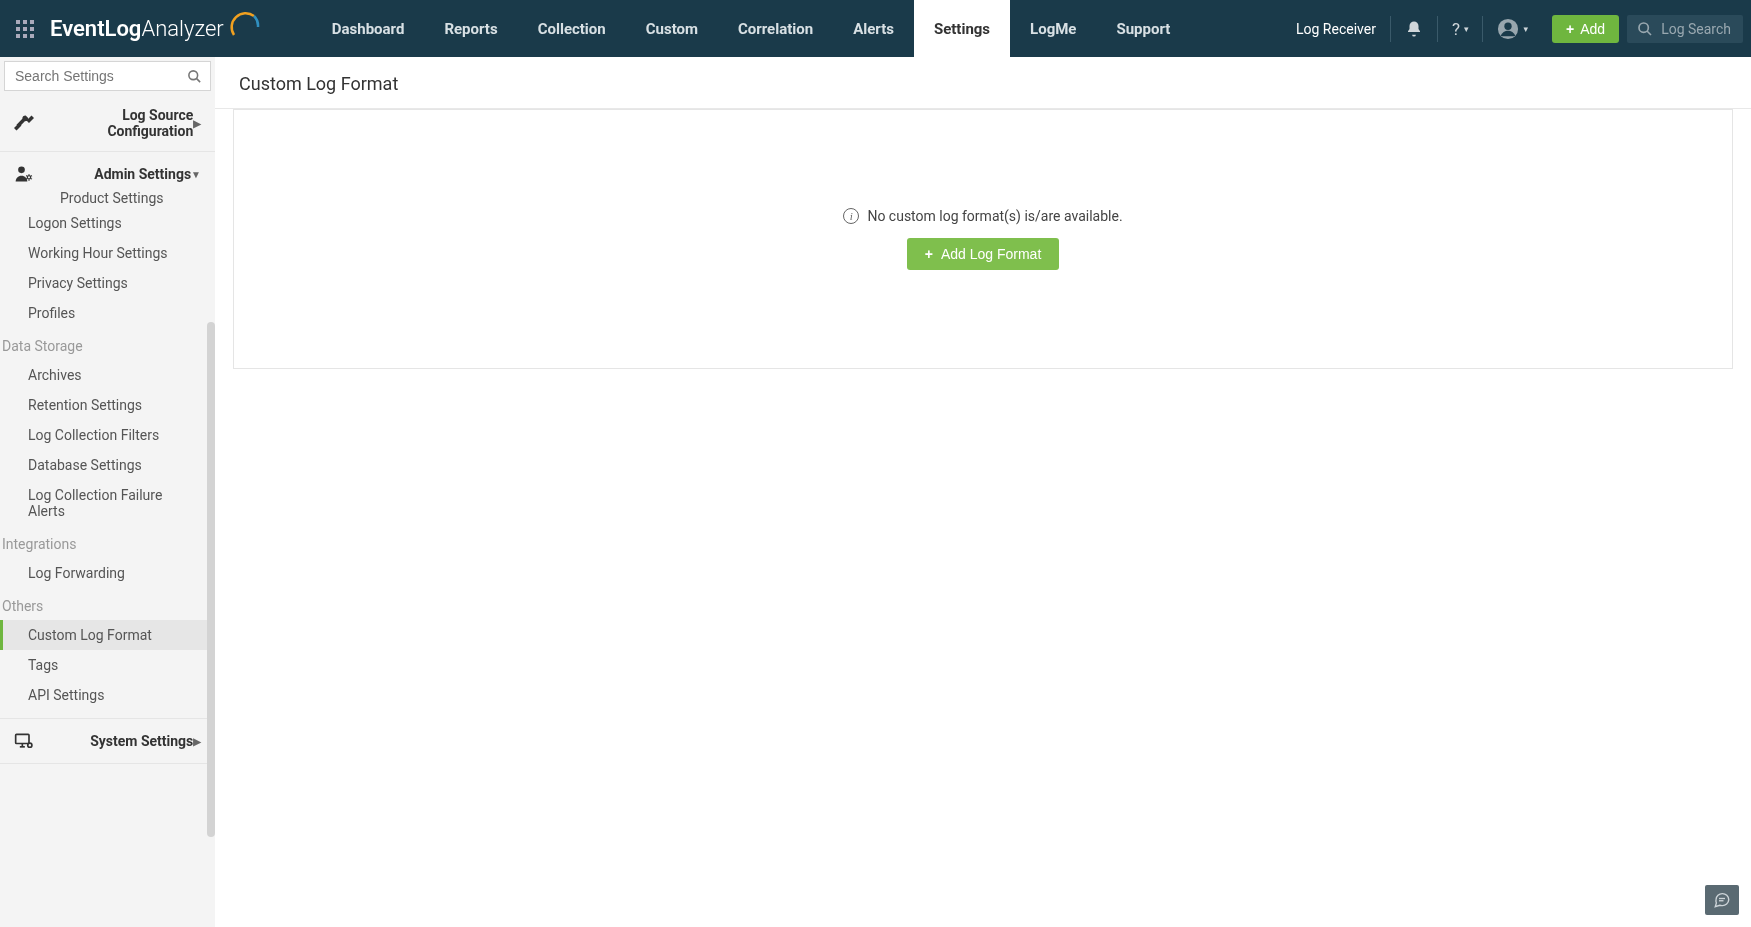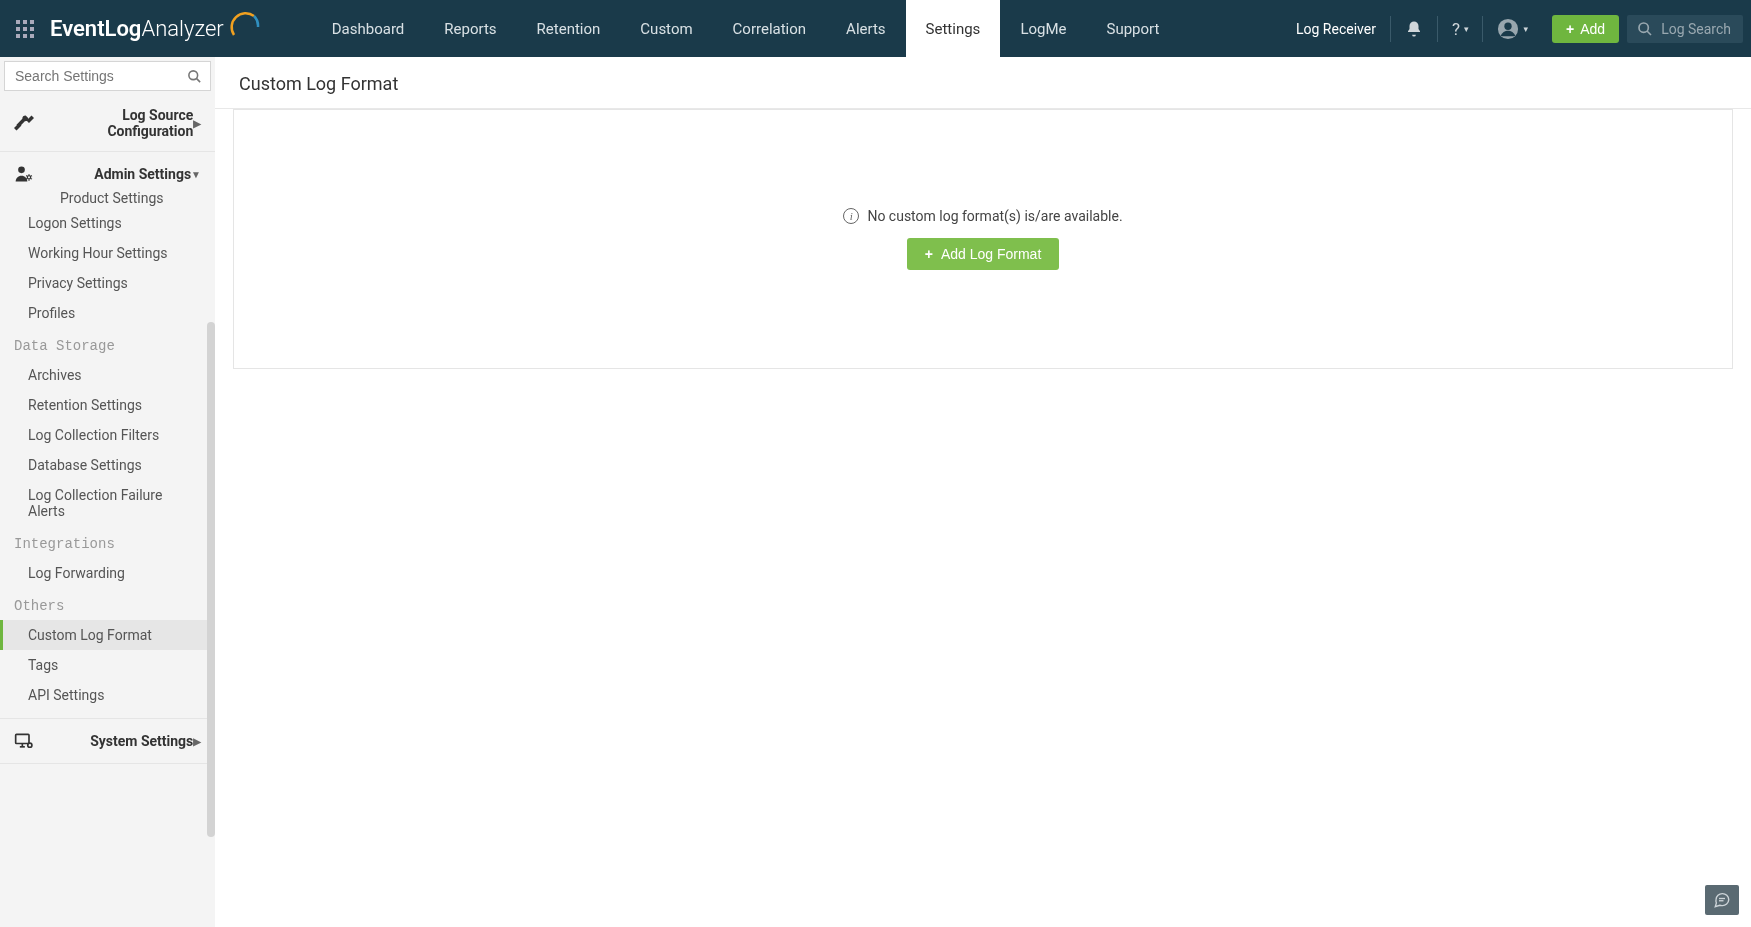--- a/index.html
+++ b/index.html
@@ -6,21 +6,21 @@
 body { font-family: -apple-system, BlinkMacSystemFont, "Segoe UI", Roboto, Arial, sans-serif; font-size: 14px; color: #333; background: #fff; overflow: hidden; }
 
 
 .header { background: #1a3a4a; color: #fff; height: 57px; display: flex; align-items: stretch; }
 .apps-grid { width: 50px; display: flex; align-items: center; justify-content: center; cursor: pointer; }
 .apps-grid svg { fill: #aab; }
 .logo { display: flex; align-items: center; padding: 0 10px 0 0; font-size: 22px; font-weight: 300; letter-spacing: 0; }
 .logo .bold { font-weight: 600; }
 .logo-icon { margin-left: 4px; }
 .nav { display: flex; align-items: stretch; margin-left: 40px; }
-.nav-item { display: flex; align-items: center; padding: 0 20px; color: #d8e0e4; cursor: pointer; font-size: 15px; }
+.nav-item { display: flex; align-items: center; padding: 0 20px; color: #d8e0e4; cursor: pointer; font-size: 15px; font-weight: bold; }
 .nav-item.active { background: #fff; color: #333; }
 .header-right { margin-left: auto; display: flex; align-items: center; gap: 0; padding-right: 8px; }
 .hr-link { padding: 0 14px; color: #fff; cursor: pointer; font-size: 14px; border-right: 1px solid #3a5a6a; height: 26px; display: flex; align-items: center; }
 .hr-icon { padding: 0 14px; color: #cfd6da; cursor: pointer; border-right: 1px solid #3a5a6a; height: 26px; display: flex; align-items: center; }
 .hr-icon:last-child, .hr-link:last-child { border-right: none; }
 .add-btn { background: #6fb63f; color: #fff; border: none; padding: 6px 14px; border-radius: 3px; cursor: pointer; font-size: 14px; margin-left: 10px; display: inline-flex; align-items: center; gap: 6px; }
 .log-search { display: flex; align-items: center; background: #2a4a5a; padding: 6px 12px 6px 10px; margin-left: 8px; border-radius: 2px; color: #99a8b0; cursor: text; }
 .log-search svg { margin-right: 8px; }
 
 
@@ -30,21 +30,21 @@
 .search-settings input { border: none; outline: none; width: 100%; font-size: 14px; background: transparent; }
 .search-settings .search-icon-wrap { position: absolute; right: 8px; top: 7px; color: #888; }
 .sb-scrollbar { position: absolute; right: 0; top: 170px; width: 8px; height: 515px; background: #d3d3d3; border-radius: 4px; }
 
 .sb-section { border-bottom: 1px solid #e5e5e5; }
 .sb-header { display: flex; align-items: center; padding: 12px 14px; cursor: pointer; font-weight: 700; color: #333; text-align: right; }
 .sb-header .icon { width: 24px; display: flex; align-items: center; }
 .sb-header .label { flex: 1; }
 .sb-header .arrow { color: #666; font-size: 10px; }
 .sb-items { padding-bottom: 8px; }
-.sb-group-label { padding: 10px 14px 6px; color: #999; font-size: 14px; font-family: Liberation Mono, monospace; }
+.sb-group-label { padding: 10px 2px 6px; color: #999; font-size: 14px; }
 .sb-item { padding: 7px 14px 7px 28px; color: #555; cursor: pointer; font-size: 14px; }
 .sb-item.truncate-top { margin-top: -6px; overflow: hidden; height: 18px; padding-top: 0; margin-left: 32px; }
 .sb-item.active { background: #e6e6e6; border-left: 3px solid #6fb63f; padding-left: 25px; }
 
 
 .main { flex: 1; background: #fff; padding: 0; overflow: auto; }
 .page-title { padding: 16px 24px 14px; font-size: 18px; color: #333; font-weight: 400; border-bottom: 1px solid #e8e8e8; }
 .page-bar { display: flex; justify-content: flex-end; padding: 12px 18px; }
 .page-link { color: #2a8dd4; display: flex; align-items: center; gap: 6px; cursor: pointer; font-size: 14px; }
 .page-link svg { stroke: #666; }
@@ -80,21 +80,21 @@
     <span class="logo-icon">
       <svg width="34" height="34" viewBox="0 0 34 34">
           <path d="M 6 26 A 14 14 0 0 1 26 7" stroke="#f0a020" stroke-width="2.5" fill="none"></path>
           <path d="M 26 7 A 14 14 0 0 1 30 18" stroke="#3090c0" stroke-width="2.5" fill="none"></path>
         </svg>
     </span>
   </div>
   <div class="nav">
     <div class="nav-item">Dashboard</div>
     <div class="nav-item">Reports</div>
-    <div class="nav-item">Retention</div>
+    <div class="nav-item">Collection</div>
     <div class="nav-item">Custom</div>
     <div class="nav-item">Correlation</div>
     <div class="nav-item">Alerts</div>
     <div class="nav-item active">Settings</div>
     <div class="nav-item">LogMe</div>
     <div class="nav-item">Support</div>
   </div>
   <div class="header-right">
     <div class="hr-link">Log Receiver</div>
     <div class="hr-icon">

